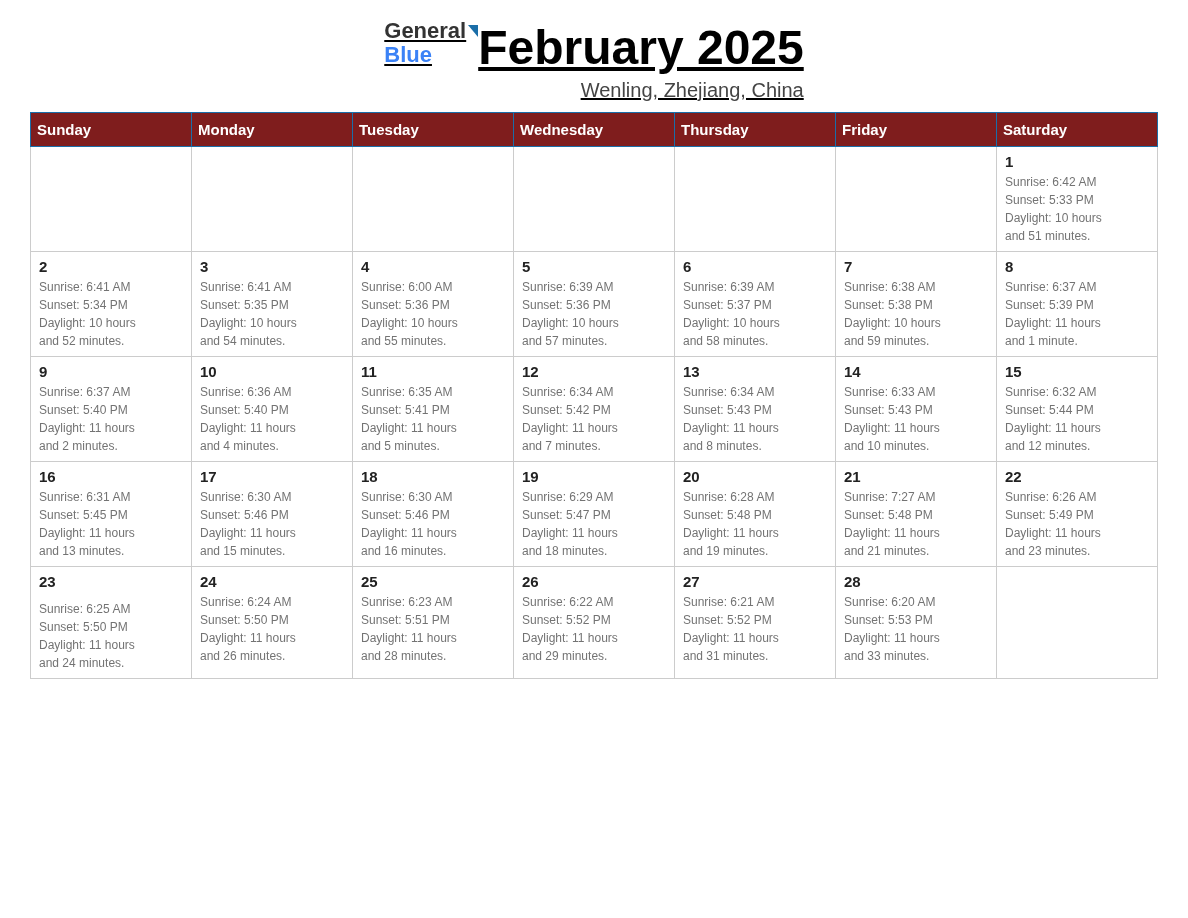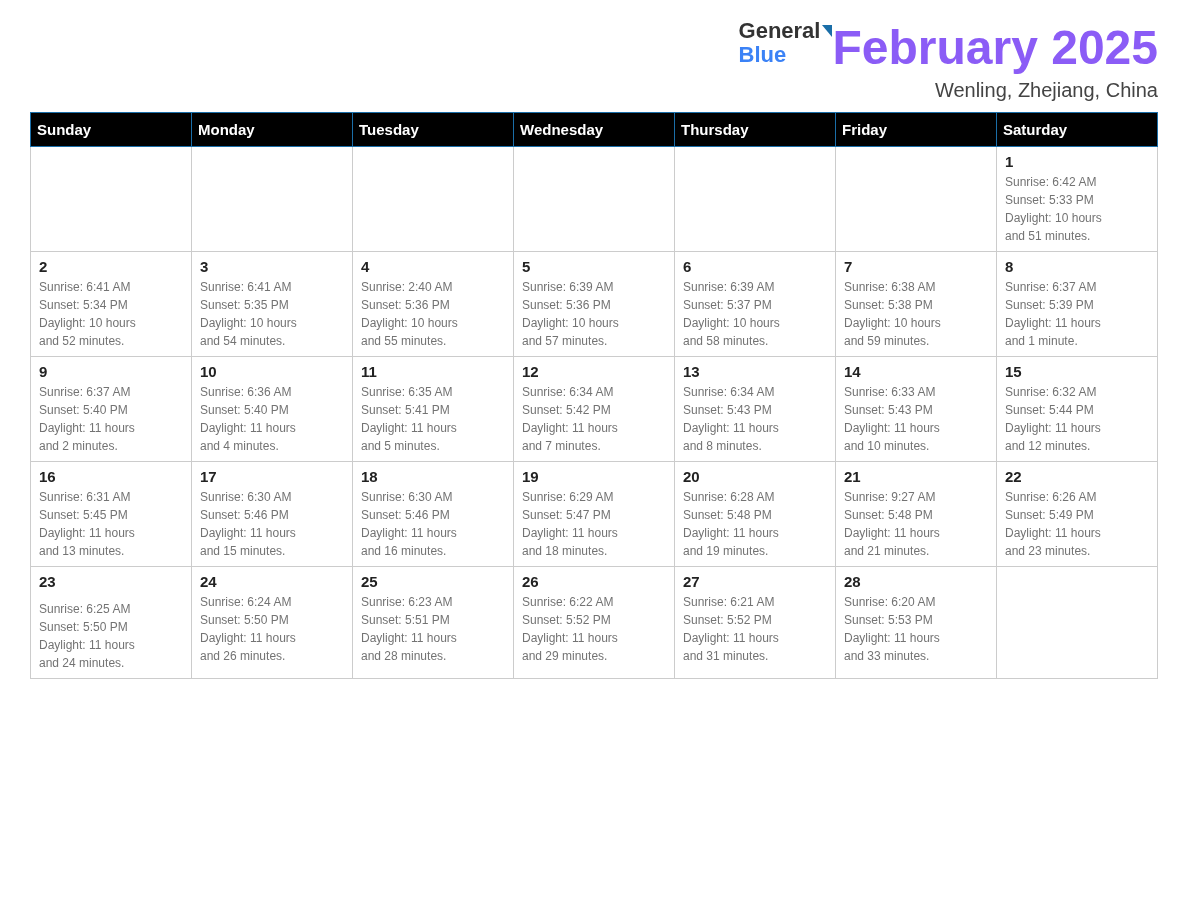--- a/index.html
+++ b/index.html
@@ -5,23 +5,24 @@
     * { box-sizing: border-box; margin: 0; padding: 0; }
     body {
       font-family: Arial, sans-serif;
       background: #fff;
       padding: 20px 30px;
       width: 1188px;
       min-height: 918px;
     }
     .header {
       display: flex;
-      justify-content: flex-end;
+      justify-content: center;
       align-items: flex-start;
       margin-bottom: 10px;
+      text-decoration: underline;
     }
     .logo {
       display: flex;
       flex-direction: column;
       align-items: flex-start;
     }
     .logo-general {
       font-size: 22px;
       font-weight: bold;
       color: #333;
@@ -43,34 +44,34 @@
       color: #3b82f6;
       line-height: 1;
       margin-top: 2px;
     }
     .title-block {
       text-align: right;
     }
     .main-title {
       font-size: 48px;
       font-weight: bold;
-      color: #8b5cf6;
+      color: #000000;
     }
     .subtitle {
       font-size: 20px;
       color: #444;
       margin-top: 4px;
     }
     .calendar {
       width: 100%;
       border-collapse: collapse;
       margin-top: 10px;
     }
     .calendar thead th {
-      background-color: #000000;
+      background-color: #7f1d1d;
       color: #fff;
       font-size: 15px;
       font-weight: bold;
       padding: 8px 6px;
       text-align: left;
       border: 1px solid #1a6ea8;
     }
     .calendar tbody td {
       border: 1px solid #ccc;
       vertical-align: top;
@@ -159,21 +160,21 @@
         </td>
         <td>
           <span class="day-number">3</span>
           <div class="day-info" style="white-space: pre-line;">Sunrise: 6:41 AM
 Sunset: 5:35 PM
 Daylight: 10 hours
 and 54 minutes.</div>
         </td>
         <td>
           <span class="day-number">4</span>
-          <div class="day-info" style="white-space: pre-line;">Sunrise: 2:40 AM
+          <div class="day-info" style="white-space: pre-line;">Sunrise: 6:00 AM
 Sunset: 5:36 PM
 Daylight: 10 hours
 and 55 minutes.</div>
         </td>
         <td>
           <span class="day-number">5</span>
           <div class="day-info" style="white-space: pre-line;">Sunrise: 6:39 AM
 Sunset: 5:36 PM
 Daylight: 10 hours
 and 57 minutes.</div>
@@ -282,21 +283,21 @@
         </td>
         <td>
           <span class="day-number">20</span>
           <div class="day-info" style="white-space: pre-line;">Sunrise: 6:28 AM
 Sunset: 5:48 PM
 Daylight: 11 hours
 and 19 minutes.</div>
         </td>
         <td>
           <span class="day-number">21</span>
-          <div class="day-info" style="white-space: pre-line;">Sunrise: 9:27 AM
+          <div class="day-info" style="white-space: pre-line;">Sunrise: 7:27 AM
 Sunset: 5:48 PM
 Daylight: 11 hours
 and 21 minutes.</div>
         </td>
         <td>
           <span class="day-number">22</span>
           <div class="day-info" style="white-space: pre-line;">Sunrise: 6:26 AM
 Sunset: 5:49 PM
 Daylight: 11 hours
 and 23 minutes.</div>

